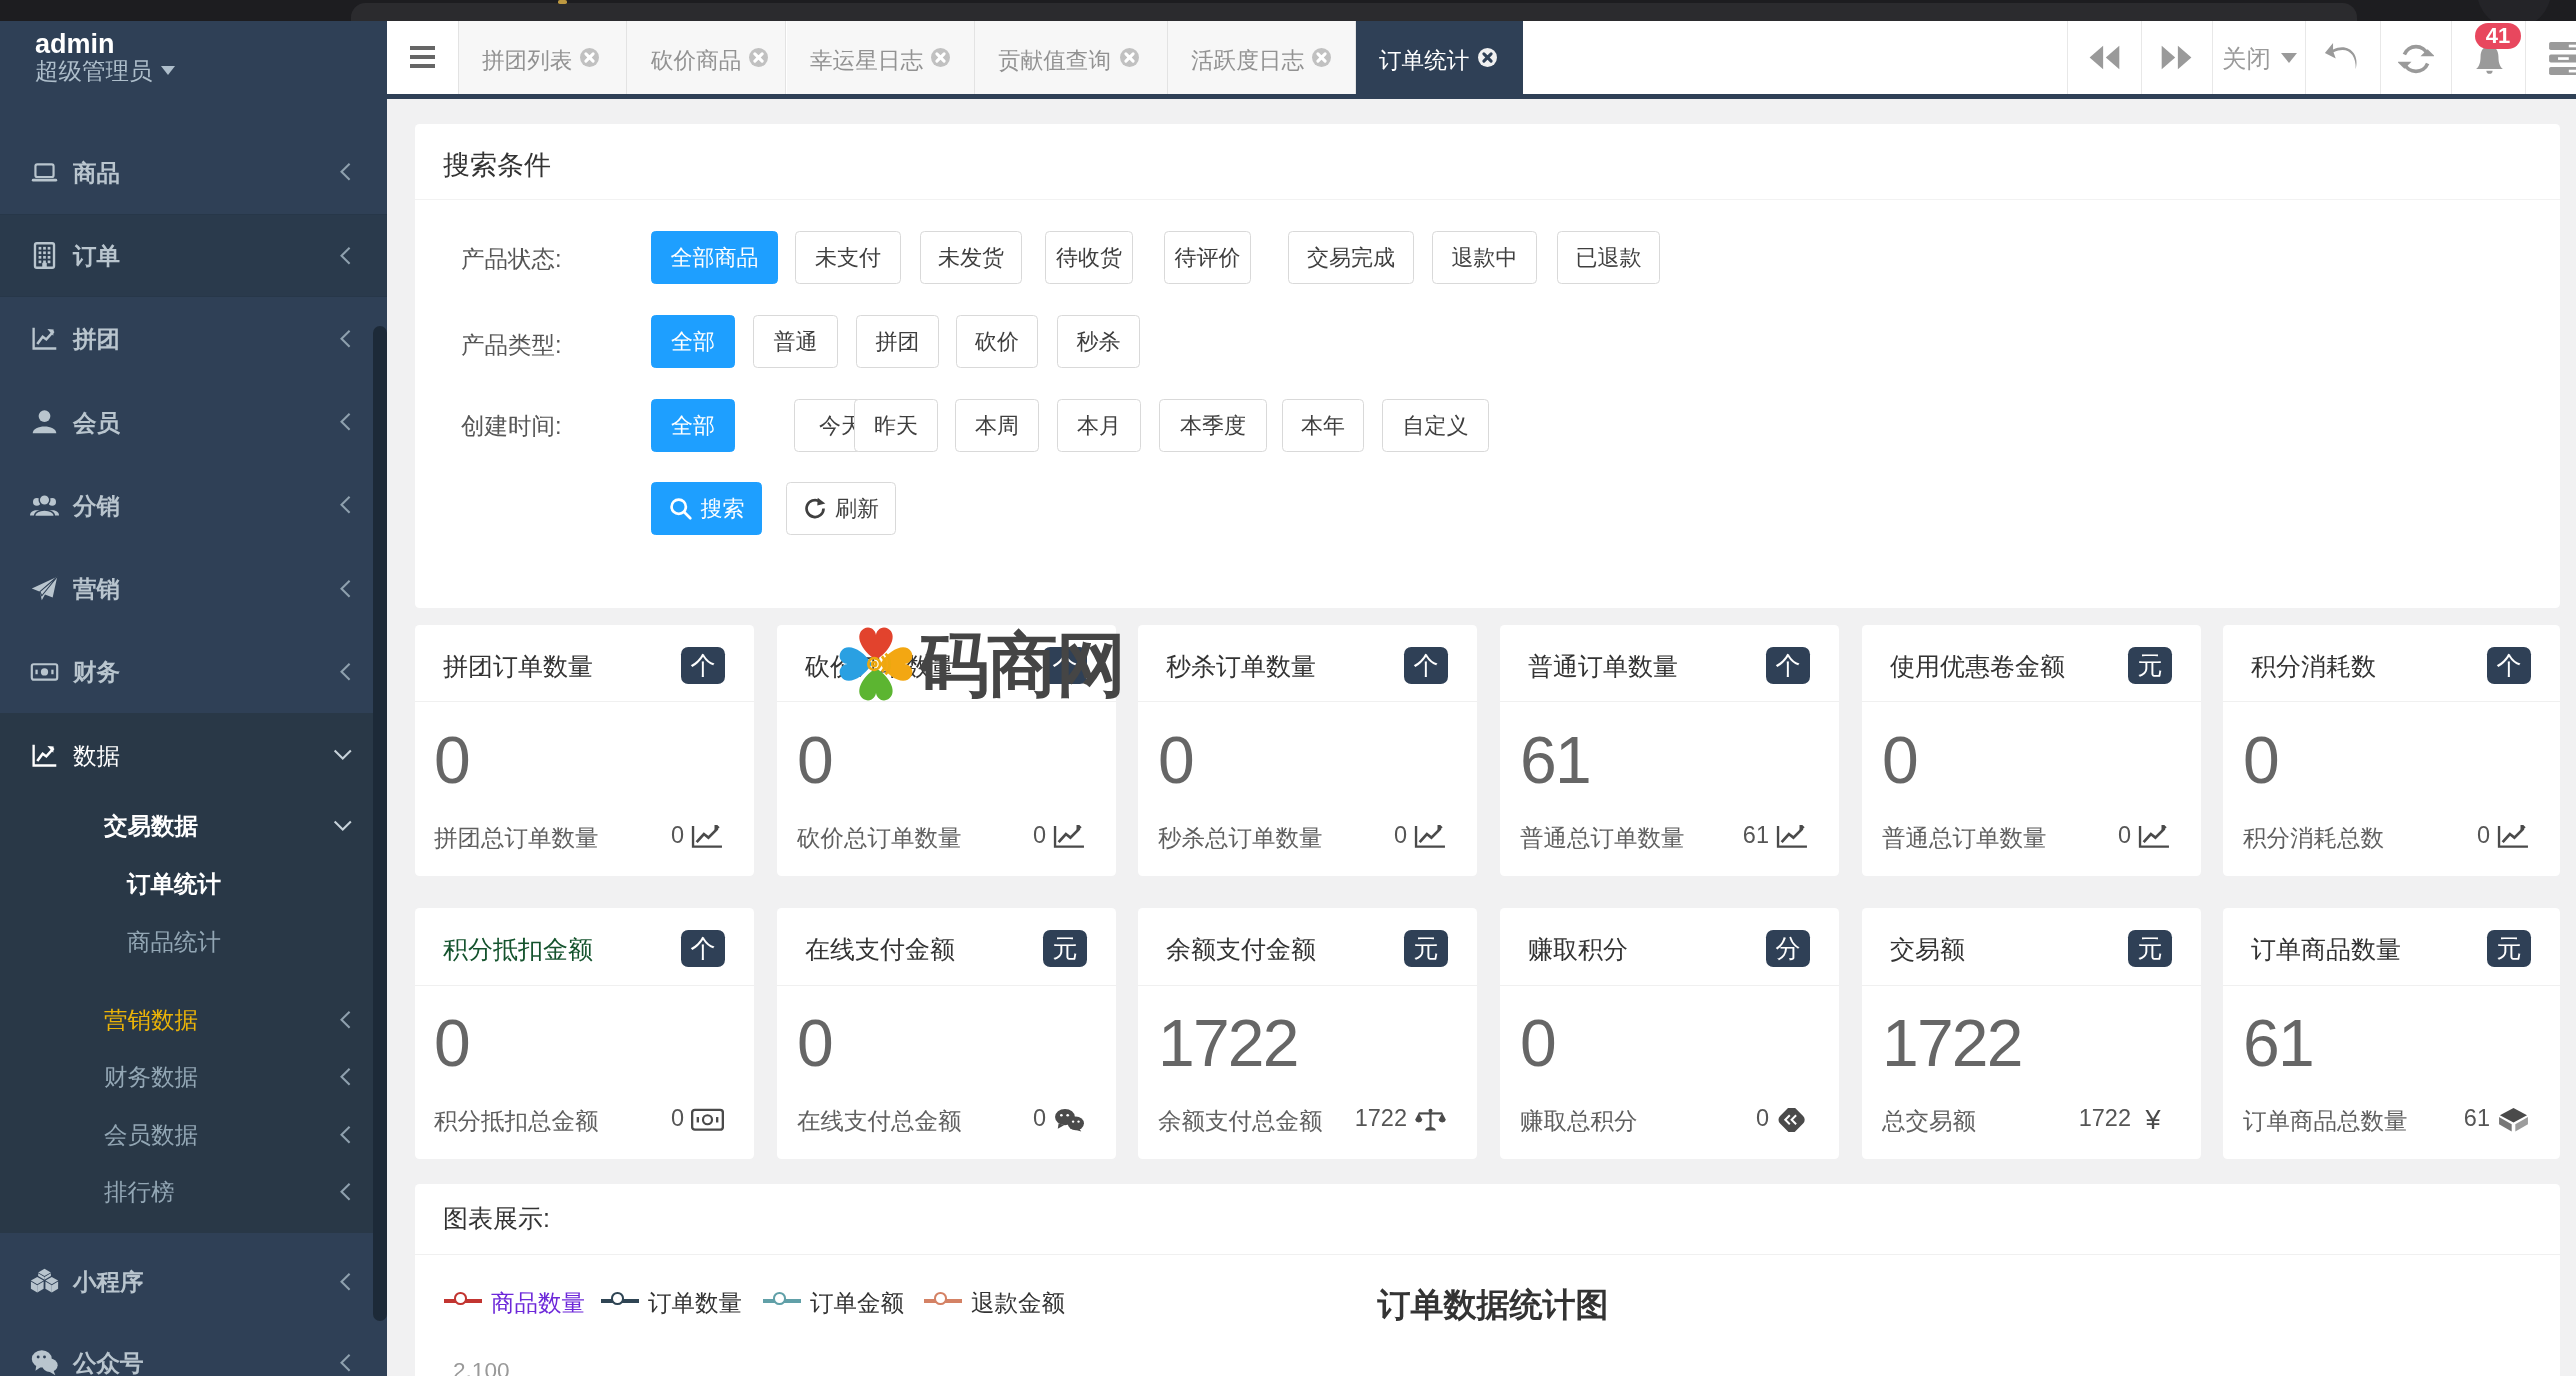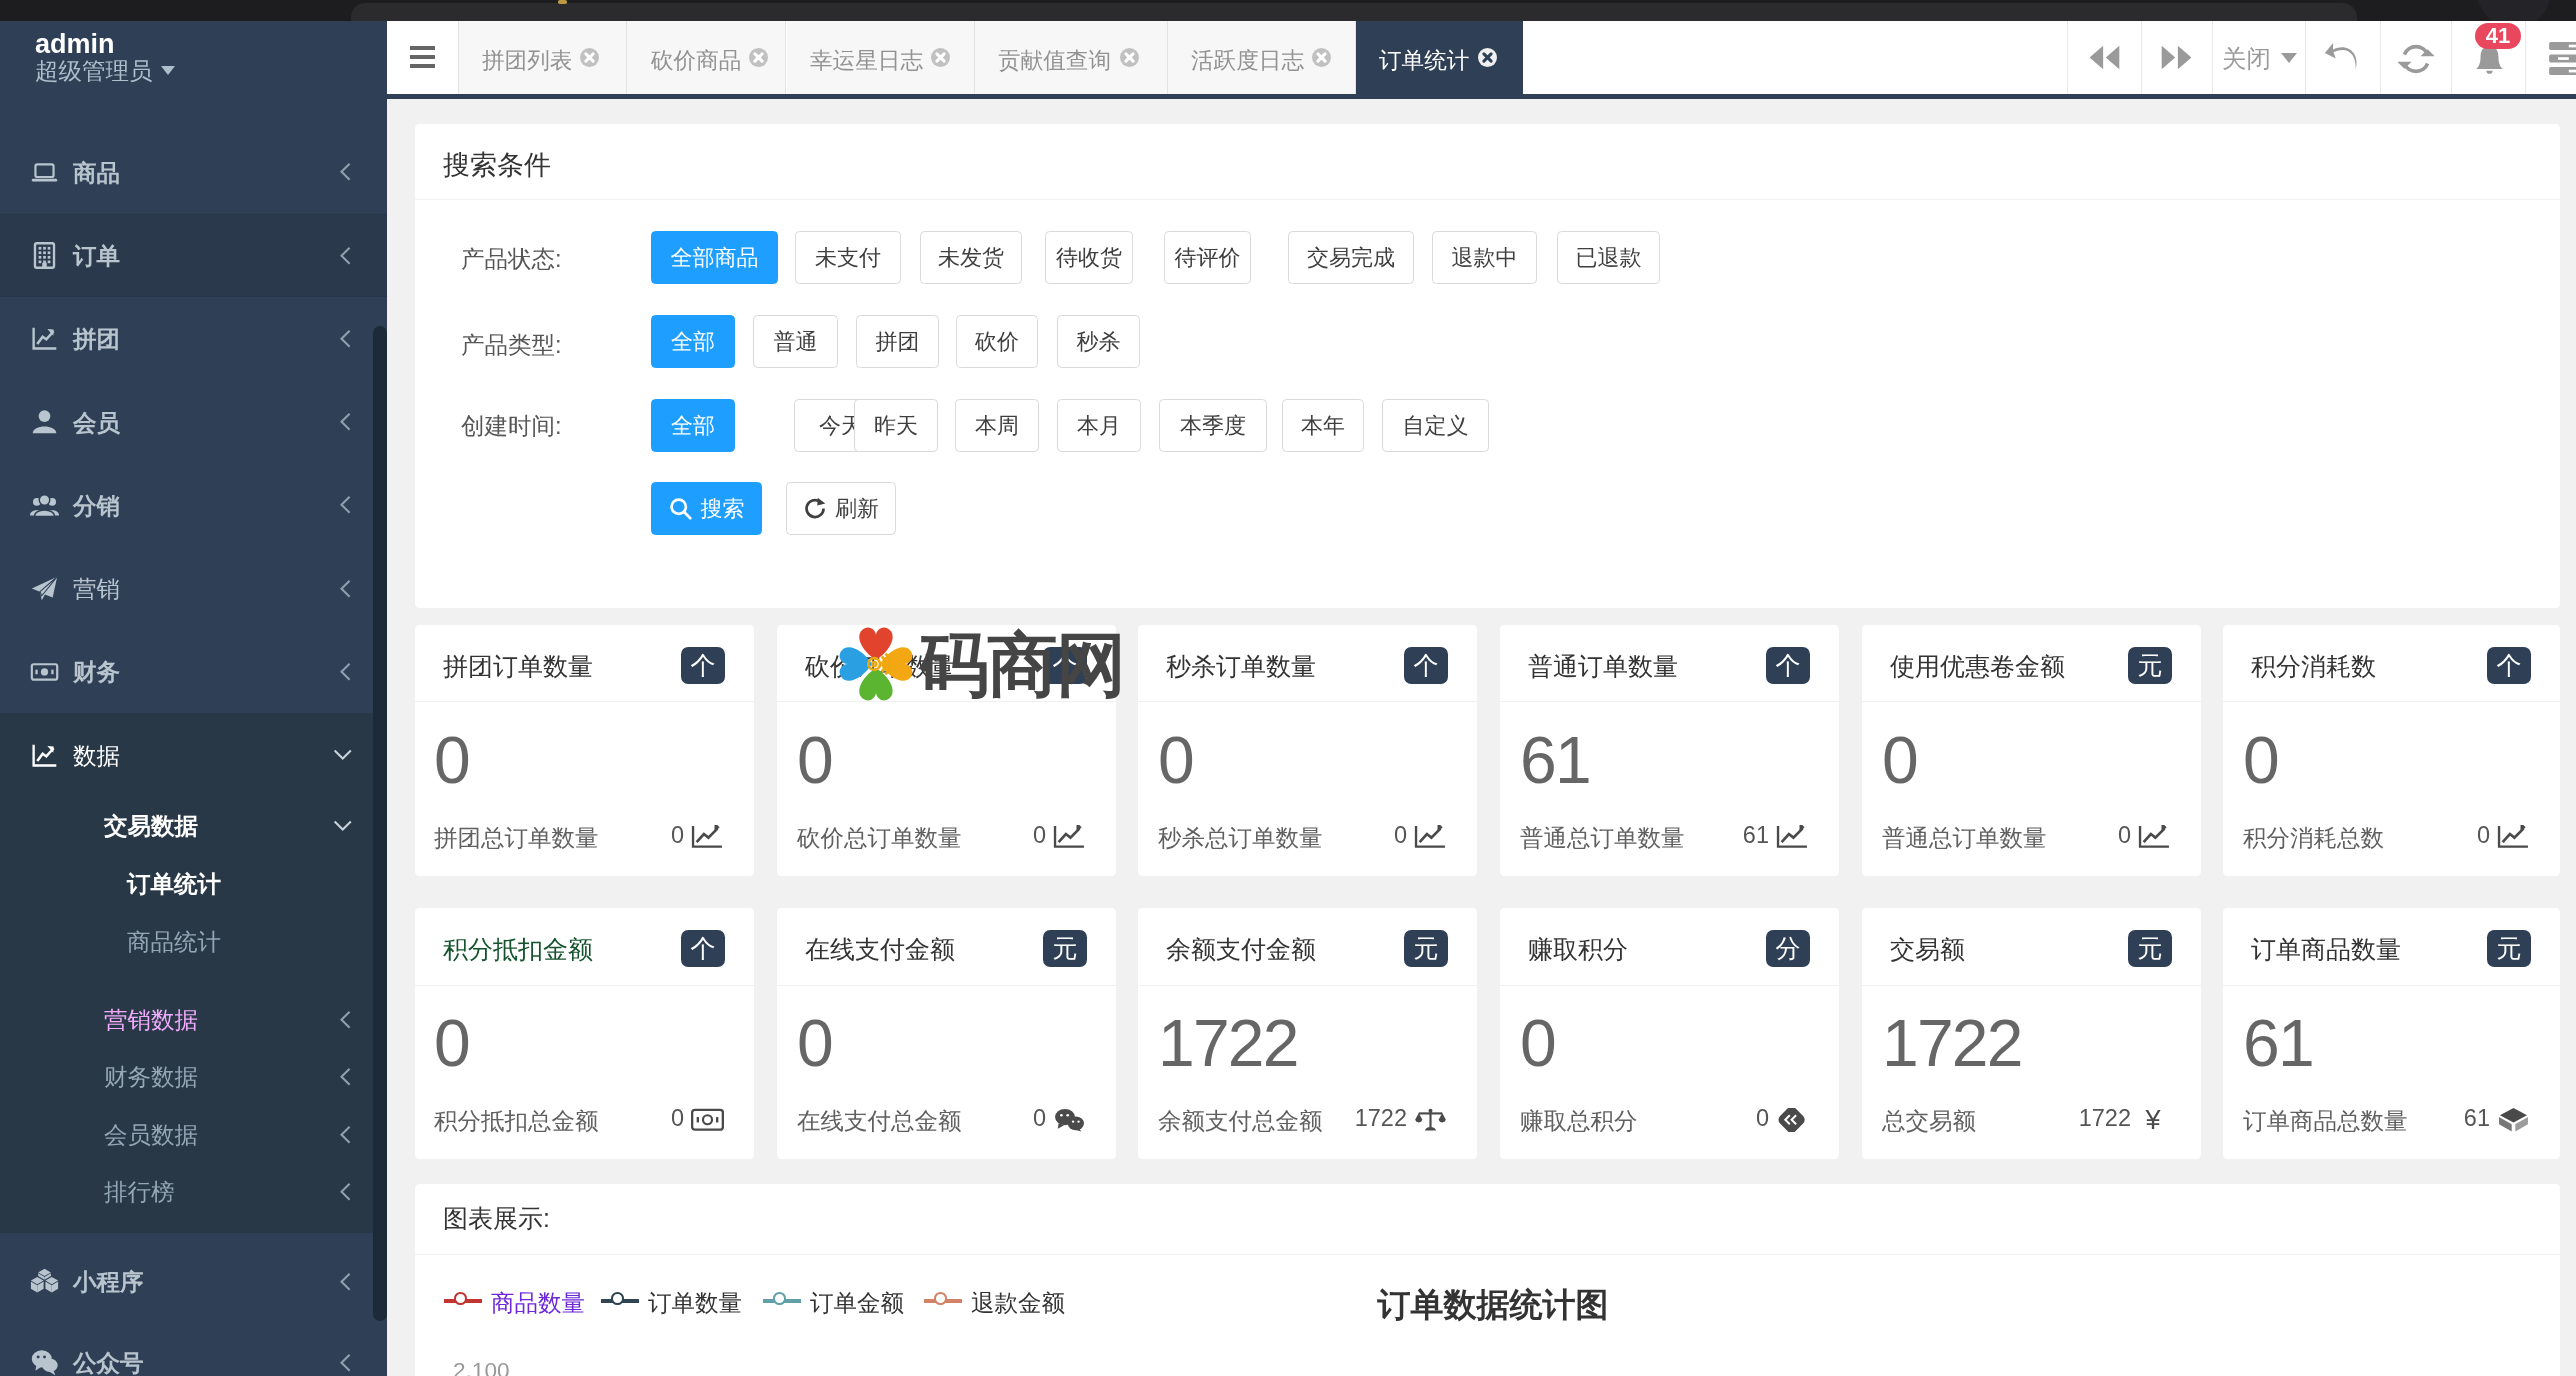--- a/index.html
+++ b/index.html
@@ -75,21 +75,21 @@
       <path d="M5 28 C5 18.5 27 18.5 27 28 Z" fill="#b9c5ce" stroke="#2f4056" stroke-width="1.6"></path>
     </svg>
 <div class="abs mtxt" style="left:73px;top:469px;font-weight:bold">分销</div>
 <svg class="abs" style="left:337px;top:472px" width="18" height="23.5" viewBox="0 0 20 26">
       <polyline points="14,4 5,13 14,22" fill="none" stroke="#8ea0ae" stroke-width="2.3"></polyline>
     </svg>
 <svg class="abs" style="left:30px;top:553px" width="29" height="29" viewBox="0 0 32 32">
       <polygon points="30,3 2,16 11,19.5 13,29 16.5,22.5 25,26" fill="#b9c5ce"></polygon>
       <polygon points="30,3 11,19.5 13,24" fill="#b9c5ce" stroke="#2f4056" stroke-width="1.2"></polygon>
     </svg>
-<div class="abs mtxt" style="left:73px;top:552px;font-weight:normal">营销</div>
+<div class="abs mtxt" style="left:73px;top:552px;font-weight:bold">营销</div>
 <svg class="abs" style="left:337px;top:556px" width="18" height="23.5" viewBox="0 0 20 26">
       <polyline points="14,4 5,13 14,22" fill="none" stroke="#8ea0ae" stroke-width="2.3"></polyline>
     </svg>
 <svg class="abs" style="left:30px;top:636px" width="29" height="29" viewBox="0 0 32 32">
       <rect x="2" y="8" width="28" height="17" rx="2" fill="none" stroke="#b9c5ce" stroke-width="2.4"></rect>
       <circle cx="16" cy="16.5" r="4" fill="#b9c5ce"></circle>
       <rect x="6" y="14" width="2.5" height="5" fill="#b9c5ce"></rect>
       <rect x="23.5" y="14" width="2.5" height="5" fill="#b9c5ce"></rect>
     </svg>
 <div class="abs mtxt" style="left:73px;top:635px;font-weight:bold">财务</div>
@@ -105,21 +105,21 @@
 <div class="abs" style="left:73px;top:719px;font-size:23.5px;font-weight:normal;color:#fff">数据</div>
 <svg class="abs" style="left:331px;top:724px" width="23.5" height="18" viewBox="0 0 26 20">
       <polyline points="4,6 13,15 22,6" fill="none" stroke="#c7d2da" stroke-width="2.3"></polyline>
     </svg>
 <div class="abs" style="left:104px;top:789px;font-size:23.5px;font-weight:bold;color:#fff">交易数据</div>
 <svg class="abs" style="left:331px;top:795px" width="23.5" height="18" viewBox="0 0 26 20">
       <polyline points="4,6 13,15 22,6" fill="none" stroke="#c7d2da" stroke-width="2.3"></polyline>
     </svg>
 <div class="abs" style="left:127px;top:847px;font-size:23.5px;font-weight:bold;color:#fff">订单统计</div>
 <div class="abs" style="left:127px;top:905px;font-size:23.5px;color:#93a7b5">商品统计</div>
-<div class="abs" style="left:104px;top:983px;font-size:23.5px;color:#f0abfc">营销数据</div>
+<div class="abs" style="left:104px;top:983px;font-size:23.5px;color:#eab308">营销数据</div>
 <svg class="abs" style="left:337px;top:987px" width="18" height="23.5" viewBox="0 0 20 26">
       <polyline points="14,4 5,13 14,22" fill="none" stroke="#8ea0ae" stroke-width="2.3"></polyline>
     </svg>
 <div class="abs" style="left:104px;top:1040px;font-size:23.5px;color:#93a7b5">财务数据</div>
 <svg class="abs" style="left:337px;top:1044px" width="18" height="23.5" viewBox="0 0 20 26">
       <polyline points="14,4 5,13 14,22" fill="none" stroke="#8ea0ae" stroke-width="2.3"></polyline>
     </svg>
 <div class="abs" style="left:104px;top:1098px;font-size:23.5px;color:#93a7b5">会员数据</div>
 <svg class="abs" style="left:337px;top:1102px" width="18" height="23.5" viewBox="0 0 20 26">
       <polyline points="14,4 5,13 14,22" fill="none" stroke="#8ea0ae" stroke-width="2.3"></polyline>

